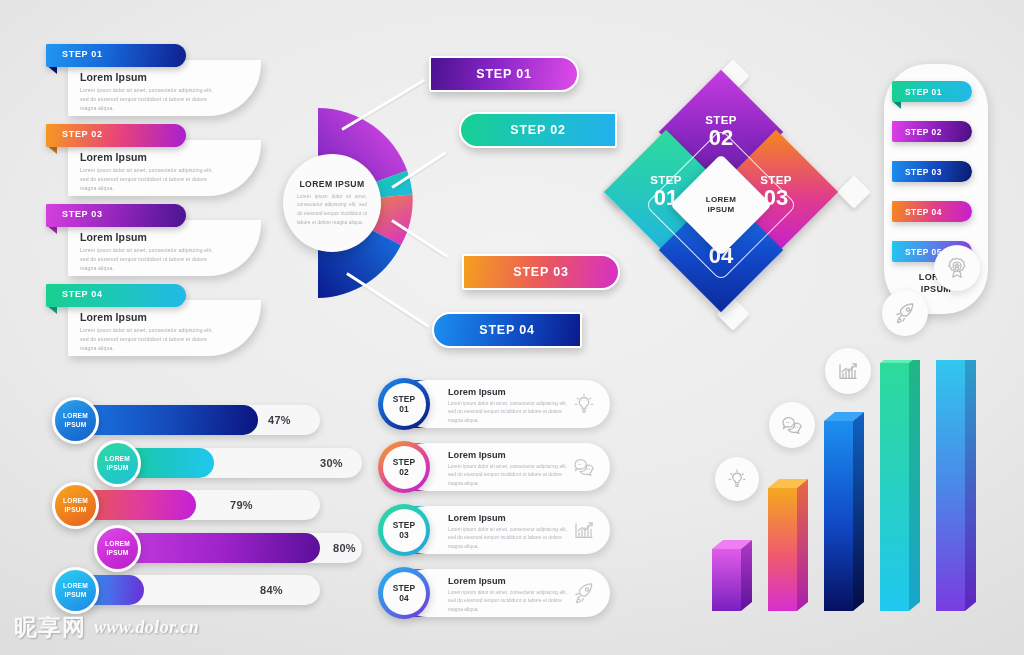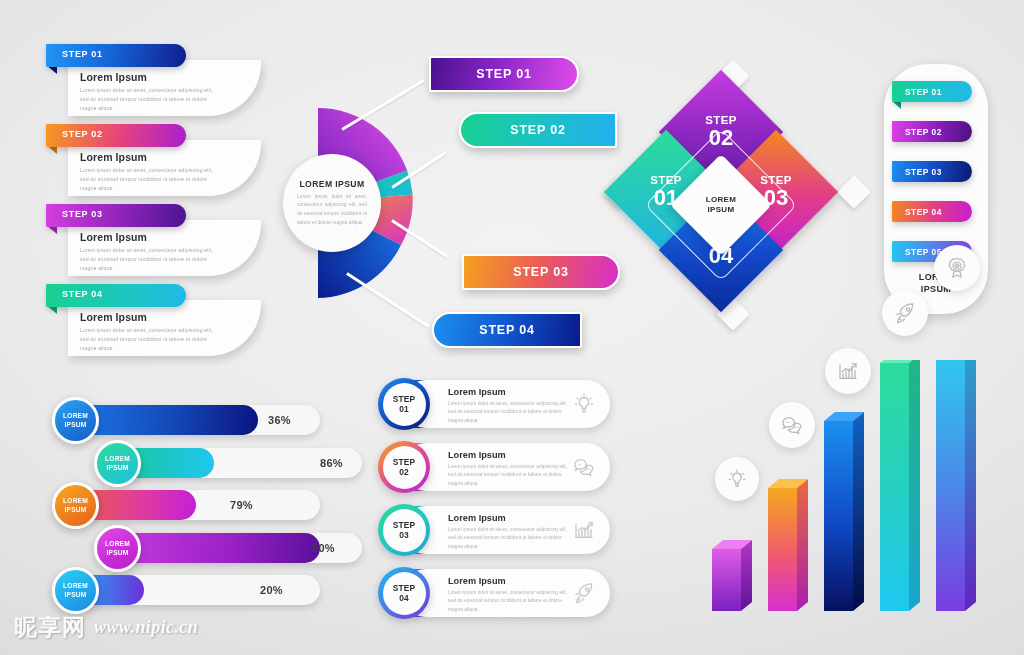--- a/index.html
+++ b/index.html
@@ -349,61 +349,61 @@
       <div>LOREM</div>
       <div>IPSUM</div>
     </div>
   </div>
 
   <div class="abs" style="left:52px; top:400px; width:310px; height:215px;">
 
     <div class="pbar-row" style="left:18px; top:5px; width:250px;">
       <div class="pbar-track" style="width:250px;"></div>
       <div class="pbar-fill" style="width:188px; background:linear-gradient(95deg,#1c7ae8 0%,#1448b8 55%,#0b1480 100%);"></div>
-      <div class="pbar-pct" style="left:198px;">36%</div>
+      <div class="pbar-pct" style="left:198px;">47%</div>
     </div>
     <div class="pbadge" style="left:0px; top:-3px; background:linear-gradient(150deg,#2aa8ef 0%,#1f7ddc 50%,#1560c8 100%);">
       <span>LOREM</span>
       <span>IPSUM</span>
     </div>
 
     <div class="pbar-row" style="left:60px; top:48px; width:250px;">
       <div class="pbar-track" style="width:250px;"></div>
       <div class="pbar-fill" style="width:102px; background:linear-gradient(95deg,#17d18f 0%,#1cc5c8 55%,#1fc8f0 100%);"></div>
-      <div class="pbar-pct" style="left:208px;">86%</div>
+      <div class="pbar-pct" style="left:208px;">30%</div>
     </div>
     <div class="pbadge" style="left:42px; top:40px; background:linear-gradient(150deg,#2ddba0 0%,#25cdbc 50%,#1fc0d8 100%);">
       <span>LOREM</span>
       <span>IPSUM</span>
     </div>
 
     <div class="pbar-row" style="left:18px; top:90px; width:250px;">
       <div class="pbar-track" style="width:250px;"></div>
       <div class="pbar-fill" style="width:126px; background:linear-gradient(95deg,#e8603c 0%,#e03c9c 55%,#c41fd8 100%);"></div>
       <div class="pbar-pct" style="left:160px;">79%</div>
     </div>
     <div class="pbadge" style="left:0px; top:82px; background:linear-gradient(150deg,#f5a81e 0%,#ef841e 50%,#e8601e 100%);">
       <span>LOREM</span>
       <span>IPSUM</span>
     </div>
 
     <div class="pbar-row" style="left:60px; top:133px; width:250px;">
       <div class="pbar-track" style="width:250px;"></div>
       <div class="pbar-fill" style="width:208px; background:linear-gradient(95deg,#c83ce0 0%,#9c22c8 55%,#5a0f9a 100%);"></div>
-      <div class="pbar-pct" style="left:200px;">80%</div>
+      <div class="pbar-pct" style="left:221px;">80%</div>
     </div>
     <div class="pbadge" style="left:42px; top:125px; background:linear-gradient(150deg,#e04ce8 0%,#cc30d8 50%,#b81fc8 100%);">
       <span>LOREM</span>
       <span>IPSUM</span>
     </div>
 
     <div class="pbar-row" style="left:18px; top:175px; width:250px;">
       <div class="pbar-track" style="width:250px;"></div>
       <div class="pbar-fill" style="width:74px; background:linear-gradient(95deg,#22a8f0 0%,#4a6ce8 55%,#6a2fd8 100%);"></div>
-      <div class="pbar-pct" style="left:190px;">20%</div>
+      <div class="pbar-pct" style="left:190px;">84%</div>
     </div>
     <div class="pbadge" style="left:0px; top:167px; background:linear-gradient(150deg,#2ad0f0 0%,#24acee 50%,#1f88e0 100%);">
       <span>LOREM</span>
       <span>IPSUM</span>
     </div>
   </div>
 
   <div class="abs" style="left:378px; top:378px; width:280px; height:240px;">
 
     <div class="mrow" style="left:0; top:0;">
@@ -614,17 +614,17 @@
         <path d="M12 2.2l1.9 1.1 2.2-.3 1.1 1.9 1.9 1.1-.3 2.2 1.1 1.9-1.6 1.5-.5 2.2-2.2.4-1.5 1.6-2-.9-2 .9-1.5-1.6-2.2-.4-.5-2.2L3.8 10l1.1-1.9-.3-2.2L6.5 4.8 7.6 2.9l2.2.3L12 2.2z"></path>
         <circle cx="12" cy="10" r="4"></circle>
         <path d="M12 7.6l.7 1.5 1.6.2-1.2 1.2.3 1.6-1.4-.8-1.4.8.3-1.6-1.2-1.2 1.6-.2.7-1.5z"></path>
         <path d="M9 15.6l-1.2 5.6 4.2-2.2 4.2 2.2-1.2-5.6"></path>
       </svg>
     </div>
   </div>
 
   <div class="wm">
     <span class="wm-cn">昵享网</span>
-    <span class="wm-url">www.nipic.cn</span>
+    <span class="wm-url">www.dolor.cn</span>
   </div>
 
 
 </div>
 
 </body></html>

